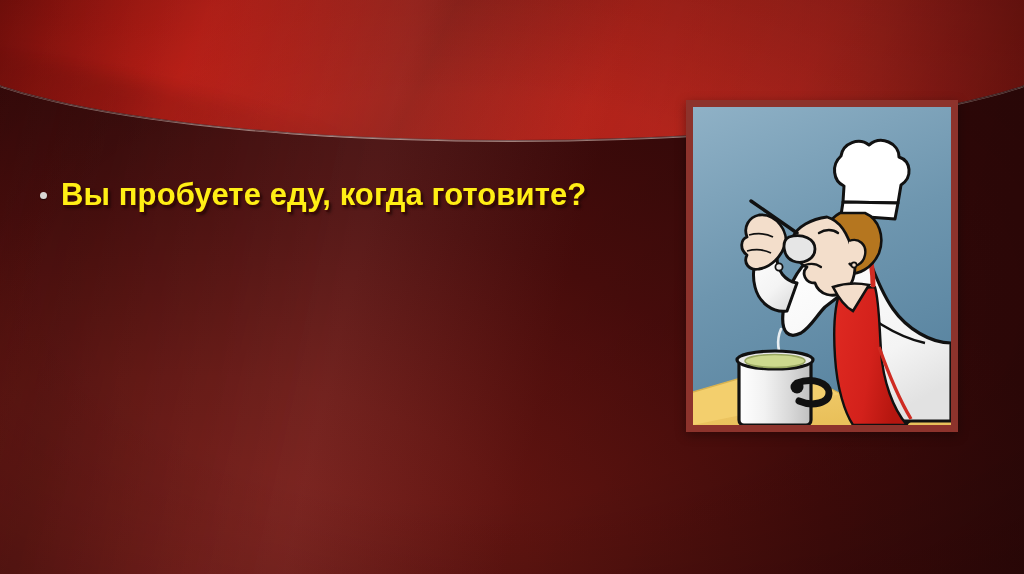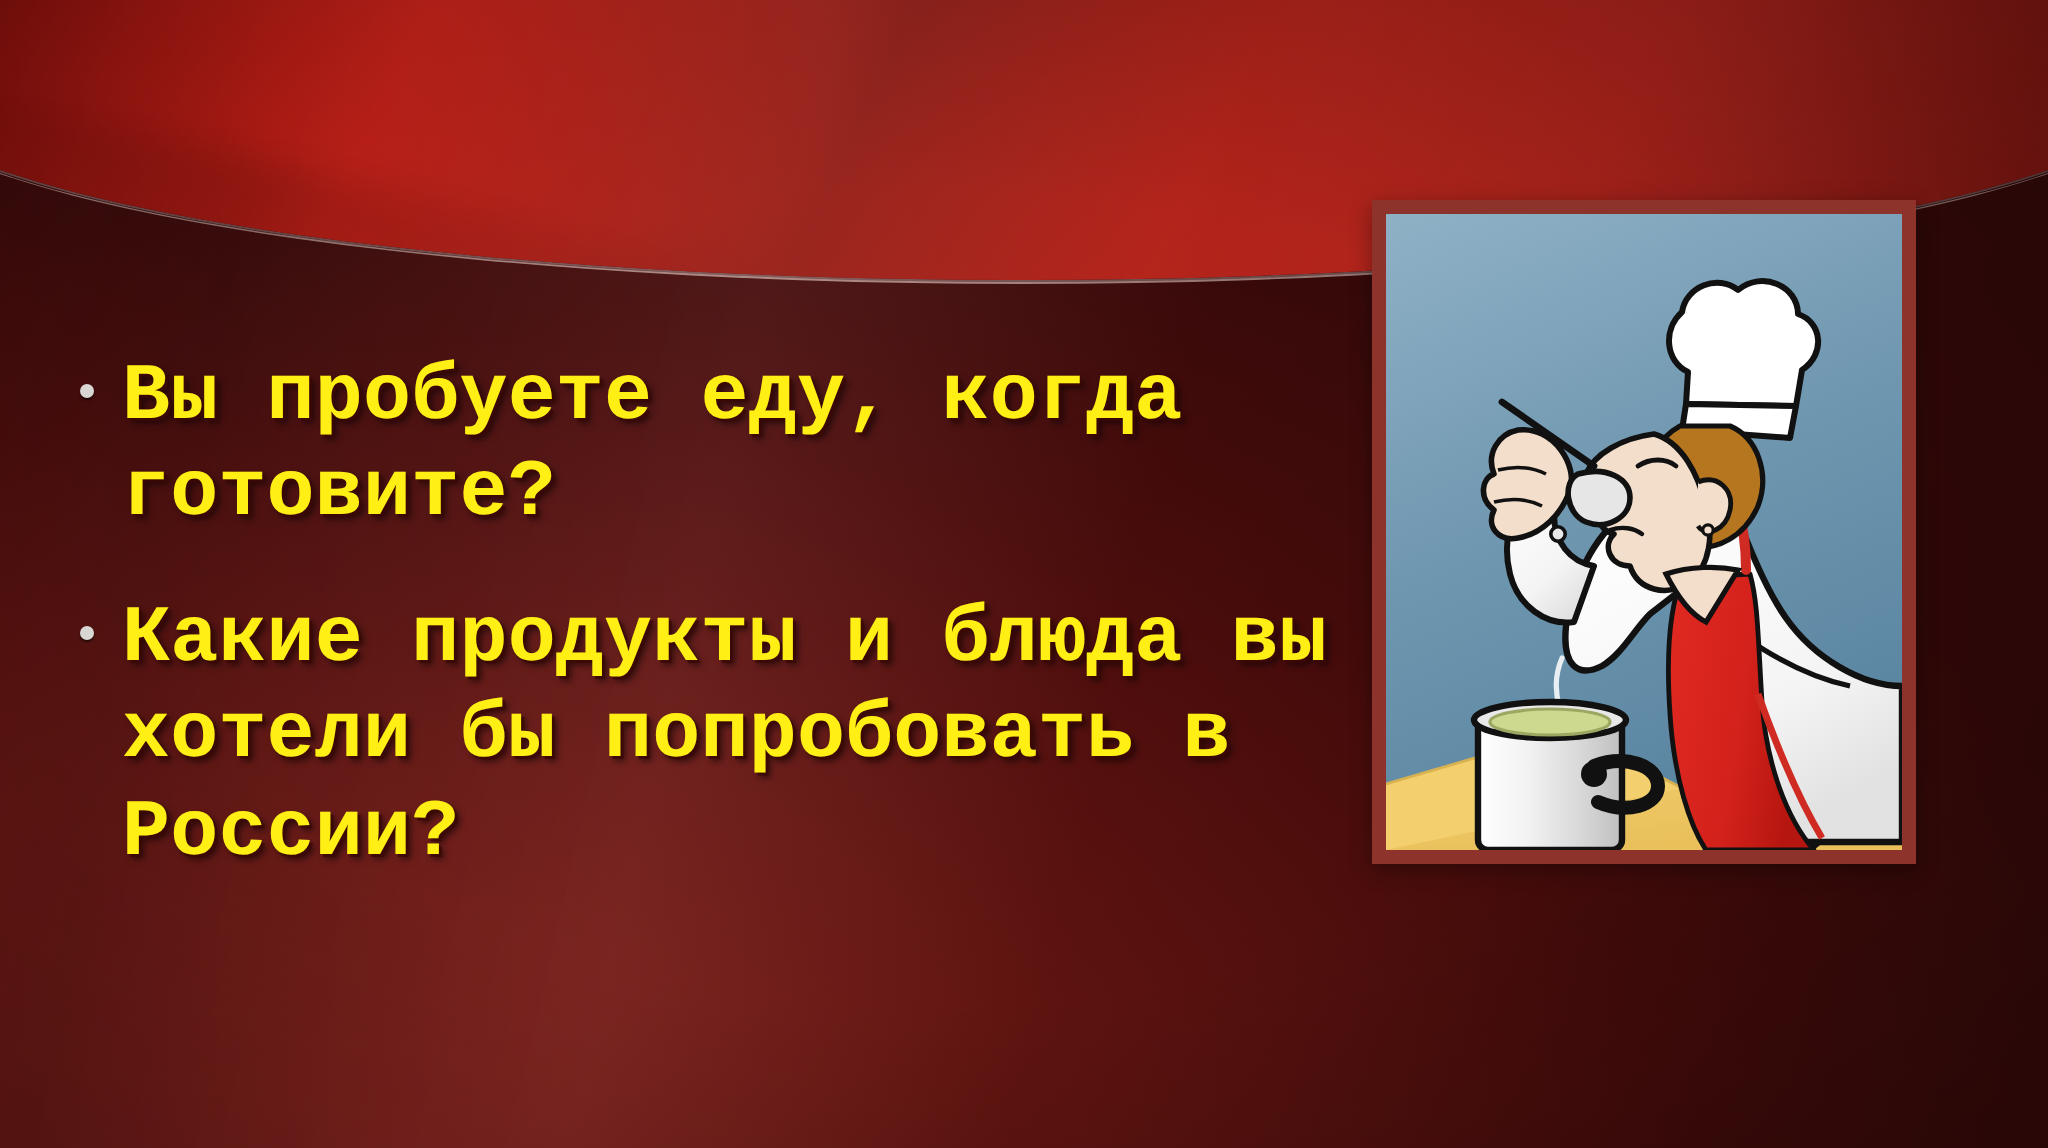--- a/index.html
+++ b/index.html
@@ -113,22 +113,22 @@
     width: 7px;
     height: 7px;
     border-radius: 50%;
     background: #d9d7d4;
     margin: 16px 14px 0 6px;
     box-shadow: 0 1px 1px rgba(0,0,0,0.55);
   }
   .bullet-text {
     flex: 1 1 auto;
     color: #ffef15;
-    font-family: Liberation Mono, monospace;
-    font-size: 40px;
+    font-family: Liberation Sans, sans-serif;
+    font-size: 31px;
     font-weight: bold;
     line-height: 1.21;
     letter-spacing: 0.1px;
     text-shadow:
       1.5px 1.5px 0 rgba(60,8,6,0.85),
       2.5px 2.5px 3px rgba(0,0,0,0.55);
   }
 
   
   .picture-frame {
@@ -164,24 +164,20 @@
   <div class="bg-streak"></div>
   <div class="bg-vignette"></div>
 
   <div class="content">
 
     <div class="bullet-row">
       <span class="bullet-dot"></span>
       <span class="bullet-text">Вы пробуете еду, когда готовите?</span>
     </div>
 
-    <div class="bullet-row">
-      <span class="bullet-dot"></span>
-      <span class="bullet-text">Какие продукты и блюда вы хотели бы попробовать в России?</span>
-    </div>
 
   </div>
 
   <div class="picture-frame">
     <div class="picture-inner">
       <svg viewBox="0 0 258 318" xmlns="http://www.w3.org/2000/svg">
         <defs>
           <linearGradient id="sky" x1="0" y1="0" x2="0.35" y2="1">
             <stop offset="0%" stop-color="#8fb1c6"></stop>
             <stop offset="55%" stop-color="#6e96af"></stop>

